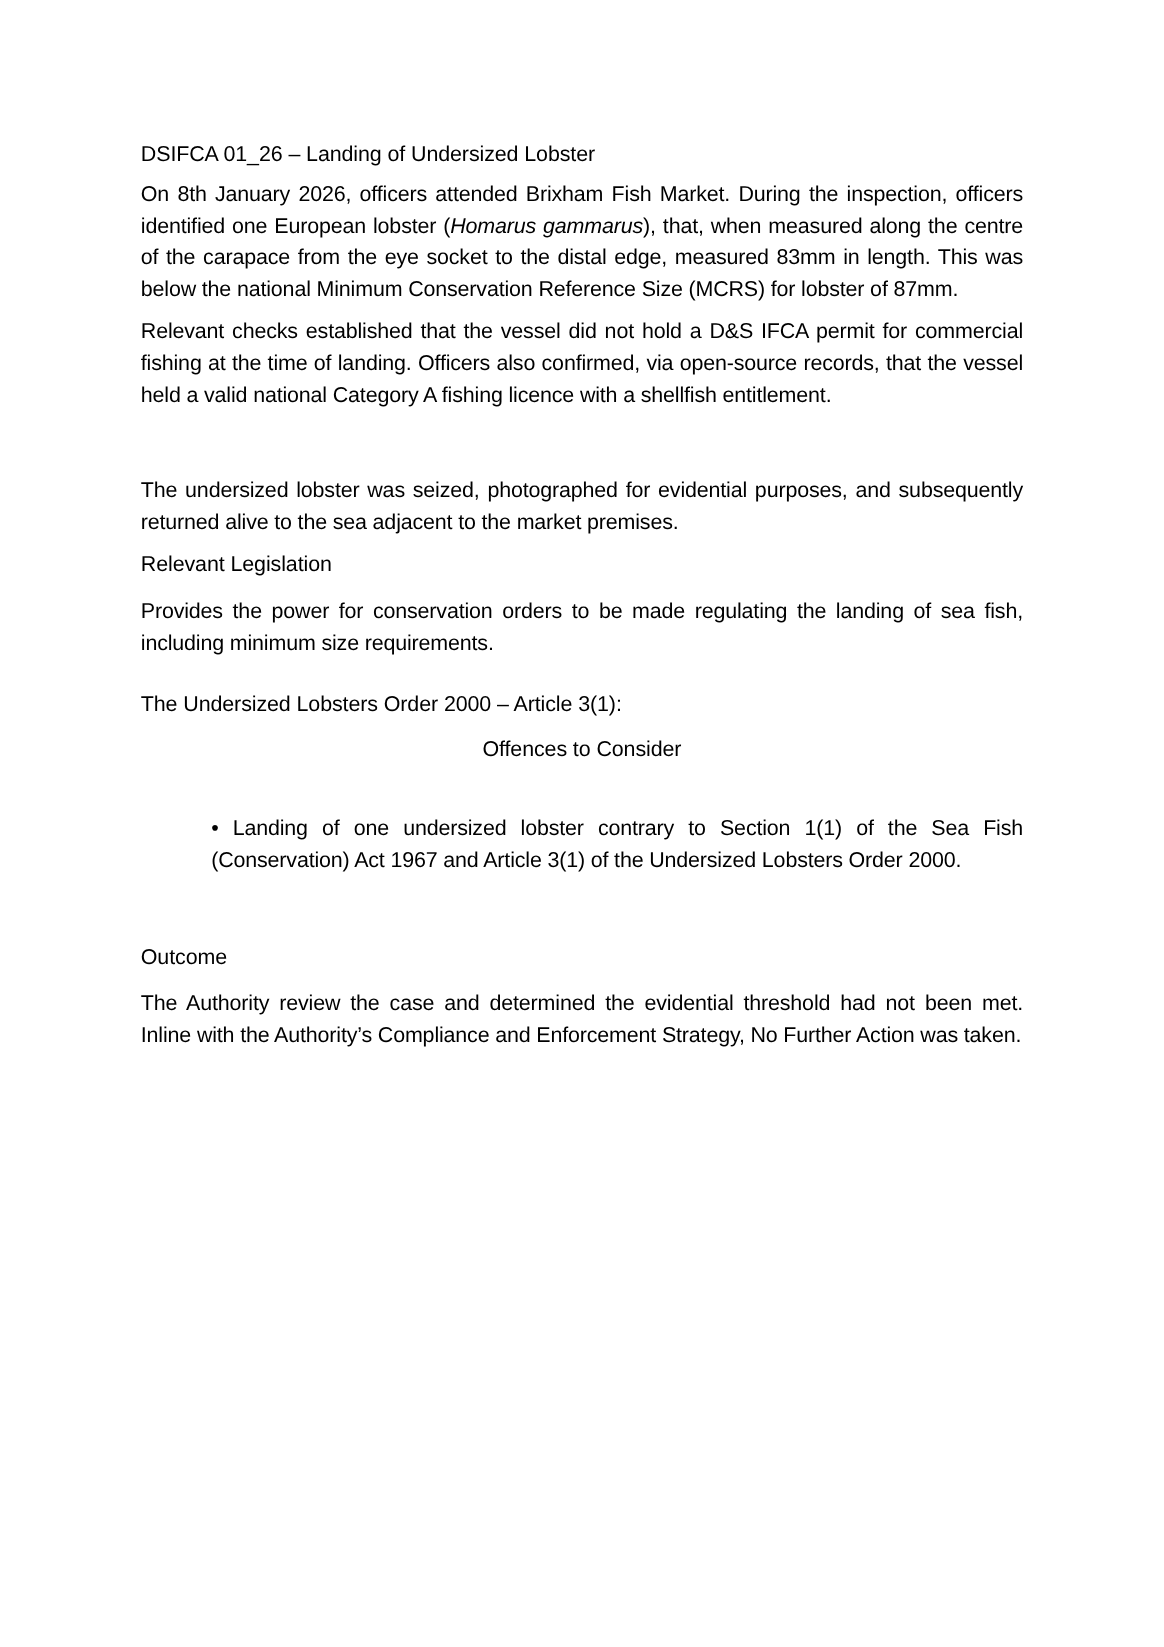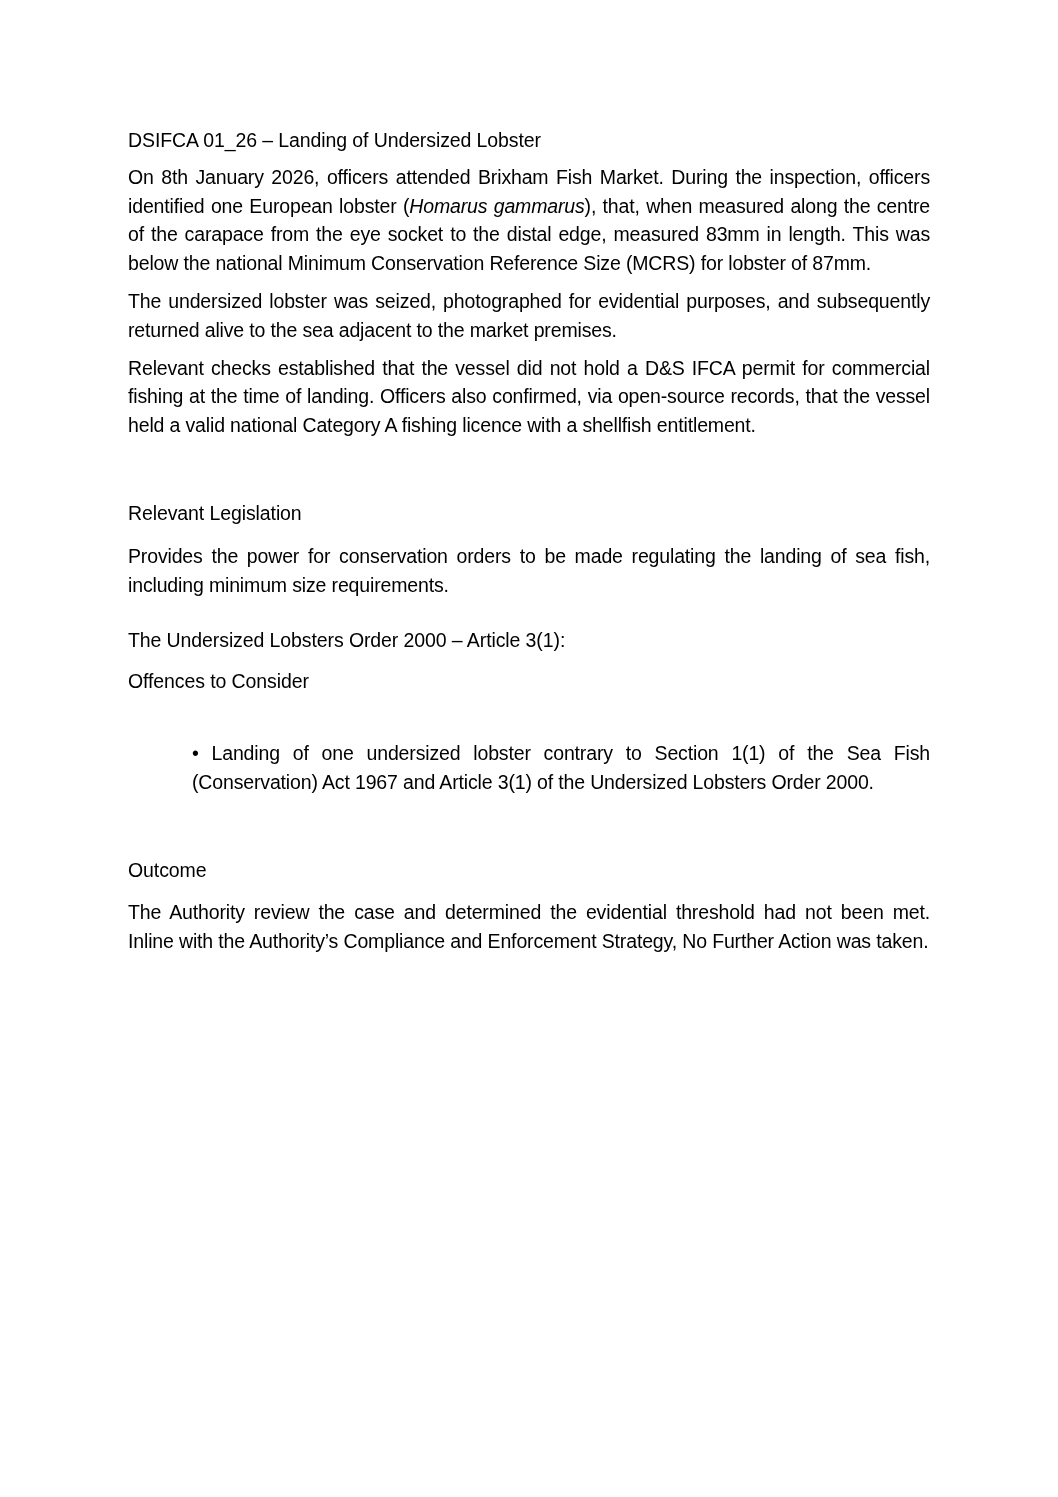--- a/index.html
+++ b/index.html
@@ -42,33 +42,33 @@
   </style>
 </head>
 <body>
 
 <div class="page">
 
   <p class="heading" style="margin-bottom:8px;">DSIFCA 01_26 – Landing of Undersized Lobster</p>
 
   <p class="para" style="margin-bottom:9px;"><span>On 8th January 2026, officers attended Brixham Fish Market. During the inspection, officers identified one European lobster (</span><em>Homarus gammarus</em><span>), that, when measured along the centre of the carapace from the eye socket to the distal edge, measured 83mm in length. This was below the national Minimum Conservation Reference Size (MCRS) for lobster of 87mm.</span></p>
 
+  <p class="para" style="margin-bottom:59px;">Relevant checks established that the vessel did not hold a D&amp;S IFCA permit for commercial fishing at the time of landing. Officers also confirmed, via open-source records, that the vessel held a valid national Category A fishing licence with a shellfish entitlement.</p>
+
   <p class="para" style="margin-bottom:9px;">The undersized lobster was seized, photographed for evidential purposes, and subsequently returned alive to the sea adjacent to the market premises.</p>
-
-  <p class="para" style="margin-bottom:59px;">Relevant checks established that the vessel did not hold a D&amp;S IFCA permit for commercial fishing at the time of landing. Officers also confirmed, via open-source records, that the vessel held a valid national Category A fishing licence with a shellfish entitlement.</p>
 
   <p class="heading" style="margin-bottom:14px;">Relevant Legislation</p>
 
 
   <p class="para" style="margin-bottom:27px;">Provides the power for conservation orders to be made regulating the landing of sea fish, including minimum size requirements.</p>
 
   <p class="heading" style="margin-bottom:12px;">The Undersized Lobsters Order 2000 – Article 3(1):</p>
 
 
-  <p class="heading" style="margin-bottom:14px;">Offences to Consider</p>
+  <p class="heading" style="margin-bottom:14px;text-align:center;">Offences to Consider</p>
 
   <p class="bullet-para" style="margin-bottom:59px;margin-top:43px;">• Landing of one undersized lobster contrary to Section 1(1) of the Sea Fish (Conservation) Act 1967 and Article 3(1) of the Undersized Lobsters Order 2000.</p>
 
   <p class="heading" style="margin-bottom:14px;">Outcome</p>
 
   <p class="para" style="white-space:pre-wrap;">The Authority review the case and determined the evidential threshold had not been met.  Inline with the Authority’s Compliance and Enforcement Strategy, No Further Action was taken.</p>
 
 </div>
 
 </body></html>

